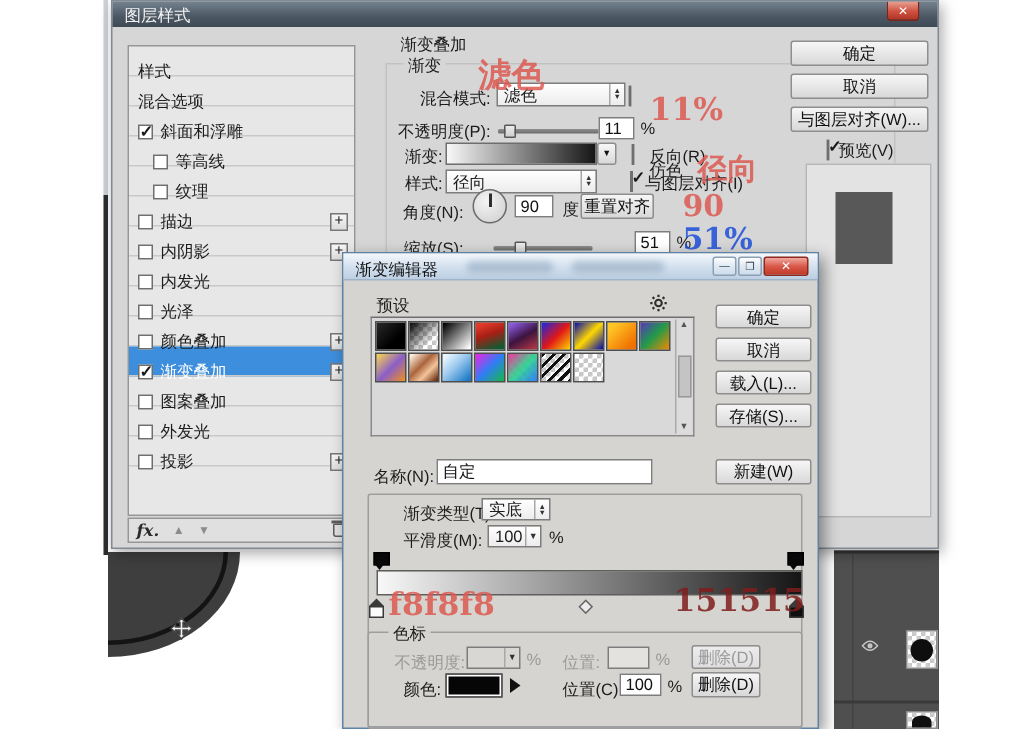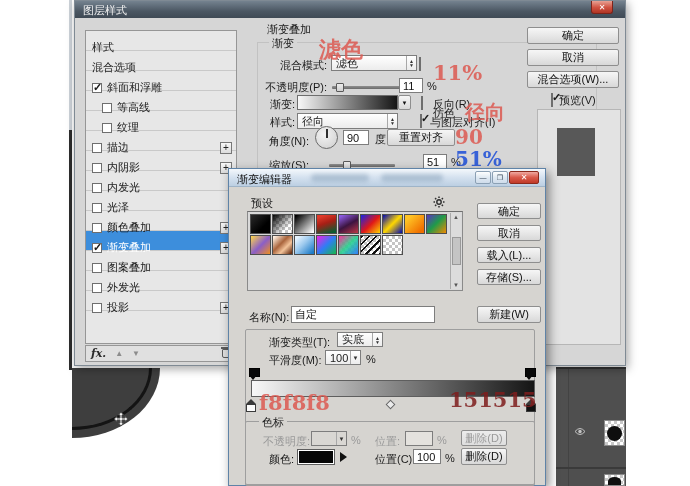--- a/index.html
+++ b/index.html
@@ -254,39 +254,39 @@
           <span>▼</span>
         </span>
     </div>
     <span class="abs cb on" style="left:341px;top:114px;"></span>
     <div class="abs" style="left:355px;top:114px;">与图层对齐(I)</div>
 
     <div class="abs rlabel" style="left:160px;top:133px;width:74px;">角度(N):</div>
     <div class="abs dial" style="left:240px;top:125px;"></div>
     <input class="abs txt" style="left: 268px; top: 129px; width: 26px; height: 15px;" value="90">
     <div class="abs" style="left:300px;top:131px;">度</div>
-    <div class="abs dlg-btn" style="left:312px;top:128px;width:68px;height:17px;">
+    <div class="abs dlg-btn" style="left:312px;top:128px;width:49px;height:17px;">
         <span>重置对齐</span>
       </div>
 
     <div class="abs rlabel" style="left:160px;top:157px;width:74px;">缩放(S):</div>
     <div class="abs track" style="left:254px;top:163px;width:66px;"></div>
     <div class="abs thumbk" style="left:268px;top:160px;"></div>
     <input class="abs txt" style="left: 348px; top: 153px; width: 24px; height: 15px;" value="51">
     <div class="abs" style="left:376px;top:155px;">%</div>
 
     
     <div class="abs dlg-btn" style="left:452px;top:26px;width:92px;height:17px;">
         <span>确定</span>
       </div>
     <div class="abs dlg-btn" style="left:452px;top:48px;width:92px;height:17px;">
         <span>取消</span>
       </div>
     <div class="abs dlg-btn" style="left:452px;top:70px;width:92px;height:17px;">
-        <span>混合选项(W)...</span>
+        <span>与图层对齐(W)...</span>
       </div>
     <span class="abs cb on" style="left:470px;top:93px;"></span>
     <div class="abs" style="left:484px;top:92px;">预览(V)</div>
     <div class="abs prevpane"></div>
     <div class="abs prevsq"></div>
 
     
     <div class="abs anno" style="left: 244px; top: 34px; font-size: 22px; color: rgb(221, 90, 82);">滤色</div>
     <div class="abs anno" style="left: 358px; top: 59px; font-size: 21px; color: rgb(221, 90, 82);">11%</div>
     <div class="abs anno" style="left: 390px; top: 98px; font-size: 20px; color: rgb(221, 90, 82);">径向</div>
@@ -350,21 +350,21 @@
       </div>
 
     <div class="abs" style="left:20px;top:141px;">名称(N):</div>
     <input class="abs txt" style="left: 62px; top: 137px; width: 144px; height: 17px;" value="自定">
     <div class="abs dlg-btn" style="left:248px;top:137px;width:64px;height:17px;">
         <span>新建(W)</span>
       </div>
 
     <div class="abs ge-group" style="left:16px;top:160px;width:290px;height:157px;"></div>
     <div class="abs" style="left:40px;top:166px;">渐变类型(T):</div>
-    <div class="abs combo" style="left:108px;top:163px;width:46px;height:15px;">
+    <div class="abs combo" style="left:92px;top:163px;width:46px;height:15px;">
       <span class="v">实底</span>
       <span class="spin">
           <span>▲</span>
           <span>▼</span>
         </span>
     </div>
     <div class="abs" style="left:40px;top:184px;">平滑度(M):</div>
     <div class="abs combo" style="left:96px;top:181px;width:36px;height:15px;">
       <span class="v">100</span>
       <span class="spin" style="font-size:6px;">

